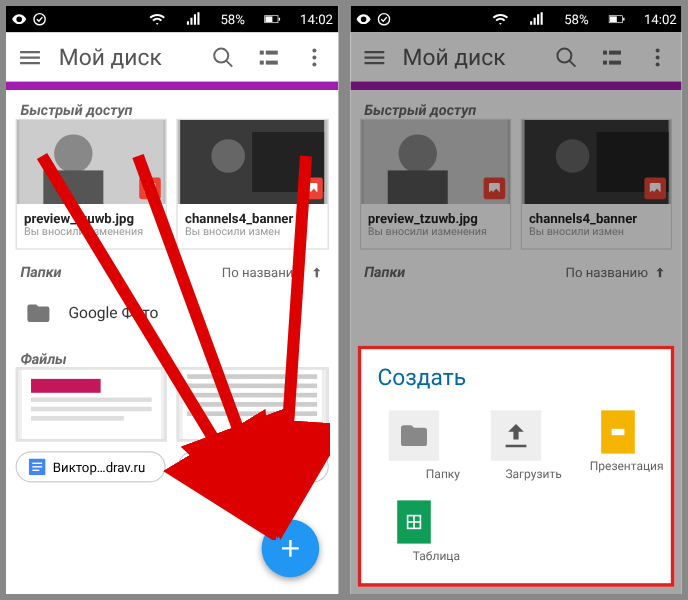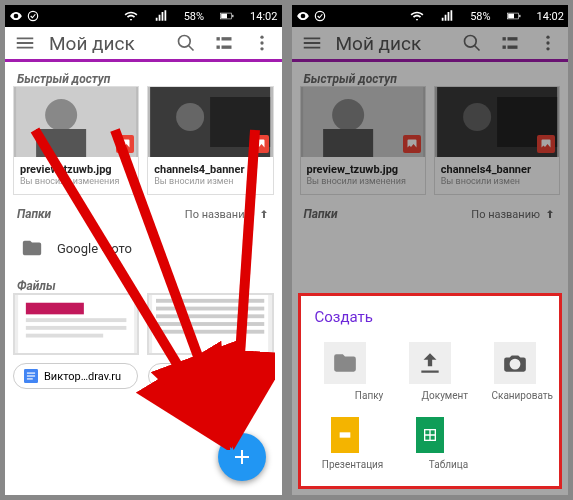--- a/index.html
+++ b/index.html
@@ -2,21 +2,21 @@
 <html><head>
 <meta charset="utf-8">
 <style>
   * { box-sizing: border-box; margin: 0; padding: 0; }
   body { background: #888; font-family: Roboto, Arial, sans-serif; width: 573px; height: 500px; display: flex; gap: 10px; padding: 5px; }
   .phone { flex: 1; background: #fff; display: flex; flex-direction: column; position: relative; overflow: hidden; }
   .statusbar { height: 22px; background: #000; color: #fff; display: flex; align-items: center; justify-content: space-between; padding: 0 4px; font-size: 11px; }
   .sb-left { display: flex; gap: 3px; }
   .sb-right { display: flex; gap: 16px; align-items: center; }
   .sb-ico { width: 14px; height: 14px; display: inline-flex; align-items: center; justify-content: center; }
-  .appbar { height: 35px; background: #fff; display: flex; align-items: center; padding: 0 8px; border-bottom: 3px solid #a21caf; }
+  .appbar { height: 48px; background: #fff; display: flex; align-items: center; padding: 0 8px; border-bottom: 7px solid #a21caf; }
   .appbar .title { flex: 1; font-size: 19px; color: #555; margin-left: 12px; }
   .appbar .ico { width: 24px; height: 24px; color: #666; display: flex; align-items: center; justify-content: center; }
   .appbar .right { display: flex; gap: 14px; }
   .section-h { font-size: 12px; color: #666; font-weight: bold; padding: 10px 12px 0; font-style: italic; }
   .quick-row { display: flex; gap: 8px; padding: 0 8px; }
   .card { flex: 1; min-width: 0; border: 1px solid #ddd; background: #fff; }
   .thumb { height: 70px; background: #bbb; position: relative; overflow: hidden; }
   .thumb .badge { position: absolute; bottom: 4px; right: 4px; width: 18px; height: 18px; background: #ea4335; border-radius: 2px; display: flex; align-items: center; justify-content: center; }
   .card-meta { padding: 6px 6px 8px; }
   .card-title { font-size: 11px; font-weight: bold; color: #222; white-space: nowrap; overflow: hidden; text-overflow: ellipsis; }
@@ -30,21 +30,21 @@
   .file-grid { display: flex; gap: 8px; padding: 0 8px; }
   .file-thumb { height: 60px; background: #eee; border: 1px solid #ddd; }
   .chip-row { display: flex; gap: 10px; padding: 8px 8px 10px; align-items: center; }
   .chip { display: flex; align-items: center; gap: 6px; border: 1px solid #ccc; border-radius: 16px; padding: 5px 10px; font-size: 11px; flex: 1; min-width: 0; }
   .chip span { white-space: nowrap; overflow: hidden; text-overflow: ellipsis; }
   .chip .ficon { width: 14px; height: 14px; }
   .fab { position: absolute; bottom: 14px; right: 16px; width: 48px; height: 48px; border-radius: 50%; background: #2196f3; box-shadow: 0 2px 6px rgba(0,0,0,.4); display: flex; align-items: center; justify-content: center; color: #fff; font-size: 28px; }
   .arrow { position: absolute; pointer-events: none; }
   .overlay-dark { position: absolute; inset: 22px 0 0 0; background: rgba(0,0,0,.35); }
   .sheet { position: absolute; left: 6px; right: 6px; bottom: 6px; background: #fff; border: 3px solid #d22; padding: 8px 4px 10px; }
-  .sheet-title { font-size: 15px; color: #6d28d9; padding: 4px 10px 10px; }
+  .sheet-title { font-size: 19px; color: #0369a1; padding: 4px 10px 10px; }
   .sheet-grid { display: grid; grid-template-columns: repeat(3,1fr); gap: 4px; text-align: right; }
   .sheet-item { padding: 6px 2px; }
   .sheet-ico { width: 42px; height: 42px; margin: 0 auto 6px; background: #eee; display: flex; align-items: center; justify-content: center; color: #888; }
   .sheet-lbl { font-size: 10px; color: #666; }
   .doc-ico { width: 28px; height: 36px; margin: 0 auto 6px; display: flex; align-items: center; justify-content: center; color: #fff; font-size: 18px; }
   svg { display: block; }
 </style>
 </head>
 <body>
 
@@ -392,30 +392,21 @@
             </svg>
           </div>
         <div class="sheet-lbl">Папку</div>
       </div>
       <div class="sheet-item">
         <div class="sheet-ico">
             <svg viewBox="0 0 24 24" width="26" height="26" fill="#555">
               <path d="M12 3l6 6h-4v6h-4V9H6l6-6zM4 19h16v2H4v-2z"></path>
             </svg>
           </div>
-        <div class="sheet-lbl">Документ</div>
-      </div>
-      <div class="sheet-item">
-        <div class="sheet-ico">
-            <svg viewBox="0 0 24 24" width="26" height="26" fill="#555">
-              <path d="M20 7h-3l-2-2h-6L7 7H4a2 2 0 00-2 2v9a2 2 0 002 2h16a2 2 0 002-2V9a2 2 0 00-2-2zm-8 11a5 5 0 110-10 5 5 0 010 10z"></path>
-              <circle cx="12" cy="13" r="3" fill="#eee"></circle>
-            </svg>
-          </div>
-        <div class="sheet-lbl">Сканировать</div>
+        <div class="sheet-lbl">Загрузить</div>
       </div>
       <div class="sheet-item">
         <div class="doc-ico" style="background:#f4b400">
             <svg viewBox="0 0 24 24" width="16" height="16" fill="#fff">
               <rect x="4" y="8" width="16" height="8"></rect>
             </svg>
           </div>
         <div class="sheet-lbl">Презентация</div>
       </div>
       <div class="sheet-item">

